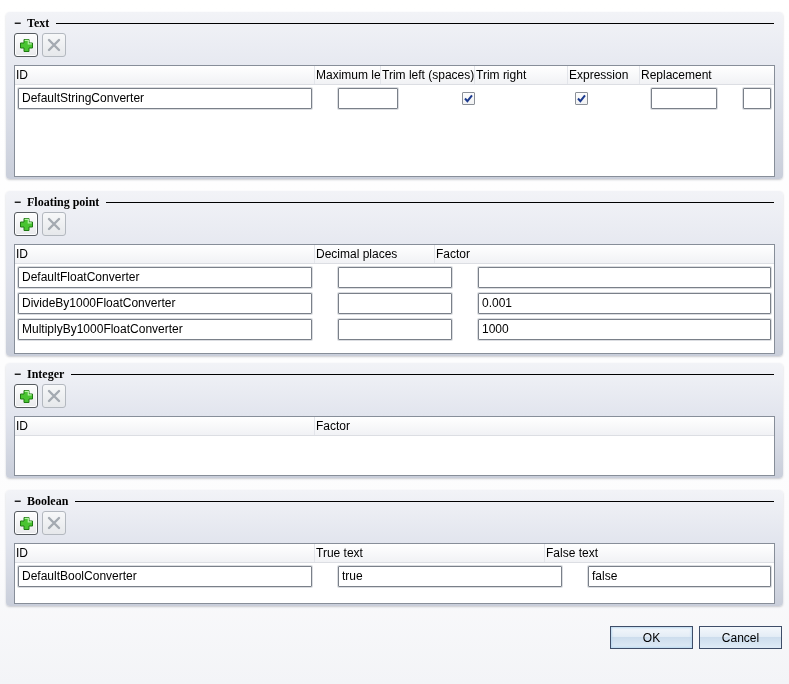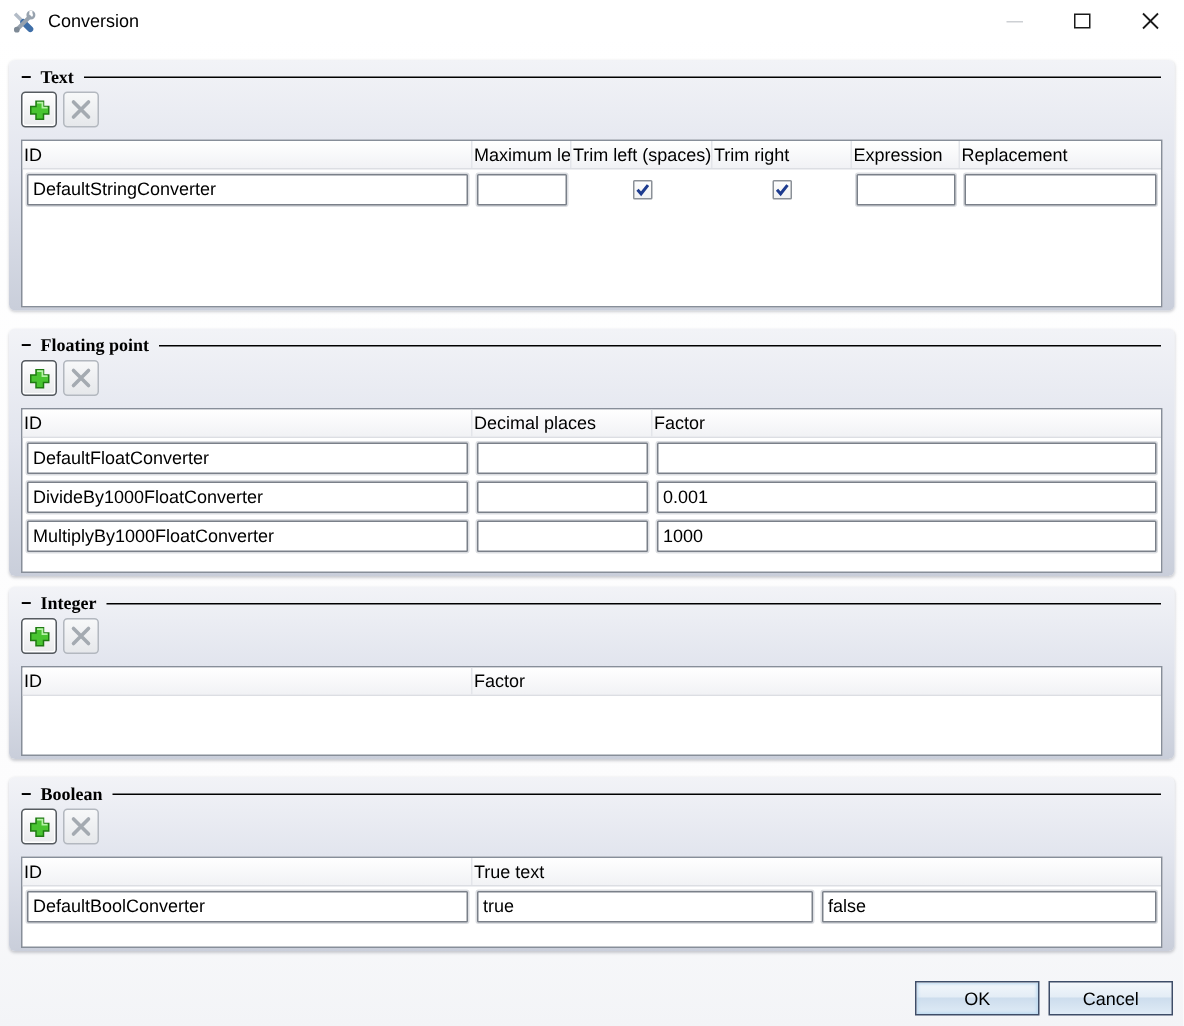--- a/index.html
+++ b/index.html
@@ -75,21 +75,21 @@
     border-bottom: 1px solid #dcdee3;
   }
   .th {
     line-height: 18px; padding-left: 1px;
     white-space: nowrap; overflow: hidden;
     border-right: 1px solid #e3e5ea;
     flex-shrink: 0;
   }
   .th:last-child { border-right: none; }
 
-  .trow { display: flex; height: 26px; align-items: center; }
+  .trow { display: flex; height: 26px; align-items: center; gap: 20px; }
   .td { flex-shrink: 0; display: flex; align-items: center; height: 100%; }
   .td.center { justify-content: center; }
 
   .c-id       { width: 300px; }
   .c-maxlen   { width: 66px; }
   .c-trimleft { width: 94px; }
   .c-trimright{ width: 93px; }
   .c-expr     { width: 72px; }
   .c-dec      { width: 120px; }
   .c-true     { width: 230px; }
@@ -124,45 +124,20 @@
     background: linear-gradient(180deg, #f3f7fb 0%, #e4edf6 45%, #cddded 50%, #dfebf6 100%);
     font-family: "Liberation Sans", sans-serif; font-size: 12px; color: #000;
   }
   .dlg-btn.ok { box-shadow: inset 0 0 2px 1px #bcd9f0; }
 </style>
 </head>
 <body>
 
 <div class="window">
 
-  <div class="titlebar">
-    <svg class="app-icon" viewBox="0 0 17 17">
-      <line x1="3" y1="3.2" x2="8.5" y2="8.7" stroke="#b3bcc7" stroke-width="2.4"></line>
-      <line x1="8.5" y1="8.7" x2="13.2" y2="13.4" stroke="#3f6fa8" stroke-width="4" stroke-linecap="round"></line>
-      <line x1="13.5" y1="4.5" x2="4.5" y2="13.5" stroke="#97a2ae" stroke-width="2.6"></line>
-      <circle cx="13.6" cy="4.0" r="2.2" fill="none" stroke="#97a2ae" stroke-width="1.6"></circle>
-      <rect x="12.6" y="1.2" width="2" height="2.4" fill="#ffffff"></rect>
-      <circle cx="4.2" cy="13.8" r="1.9" fill="#7e8a96"></circle>
-    </svg>
-    <span class="title-text">Conversion</span>
-    <div class="win-controls">
-      <div class="win-btn">
-        <div class="glyph-min"></div>
-      </div>
-      <div class="win-btn">
-        <div class="glyph-max"></div>
-      </div>
-      <div class="win-btn">
-        <svg width="12" height="12" viewBox="0 0 12 12">
-          <line x1="1" y1="1" x2="11" y2="11" stroke="#1a1a1a" stroke-width="1.2"></line>
-          <line x1="11" y1="1" x2="1" y2="11" stroke="#1a1a1a" stroke-width="1.2"></line>
-        </svg>
-      </div>
-    </div>
-  </div>
 
   <div class="content">
 
     <div class="group">
       <div class="group-header">
         <span class="collapse-toggle">−</span>
         <span class="group-title">Text</span>
         <span class="group-rule"></span>
       </div>
       <div class="toolbar">
@@ -322,20 +297,21 @@
         <button class="tool-btn del">
           <svg width="14" height="14" viewBox="0 0 14 14">
             <path d="M2 2 L12 12 M12 2 L2 12" stroke="#a4aab1" stroke-width="2.4" stroke-linecap="round"></path>
           </svg>
         </button>
       </div>
       <div class="table t-bool">
         <div class="thead">
           <div class="th c-id">ID</div>
           <div class="th c-true">True text</div>
+          <div class="th grow">False text</div>
         </div>
         <div class="trow">
           <div class="td c-id">
               <input class="cellbox" value="DefaultBoolConverter" style="">
             </div>
           <div class="td c-true">
               <input class="cellbox" value="true" style="">
             </div>
           <div class="td grow">
               <input class="cellbox" value="false" style="">

